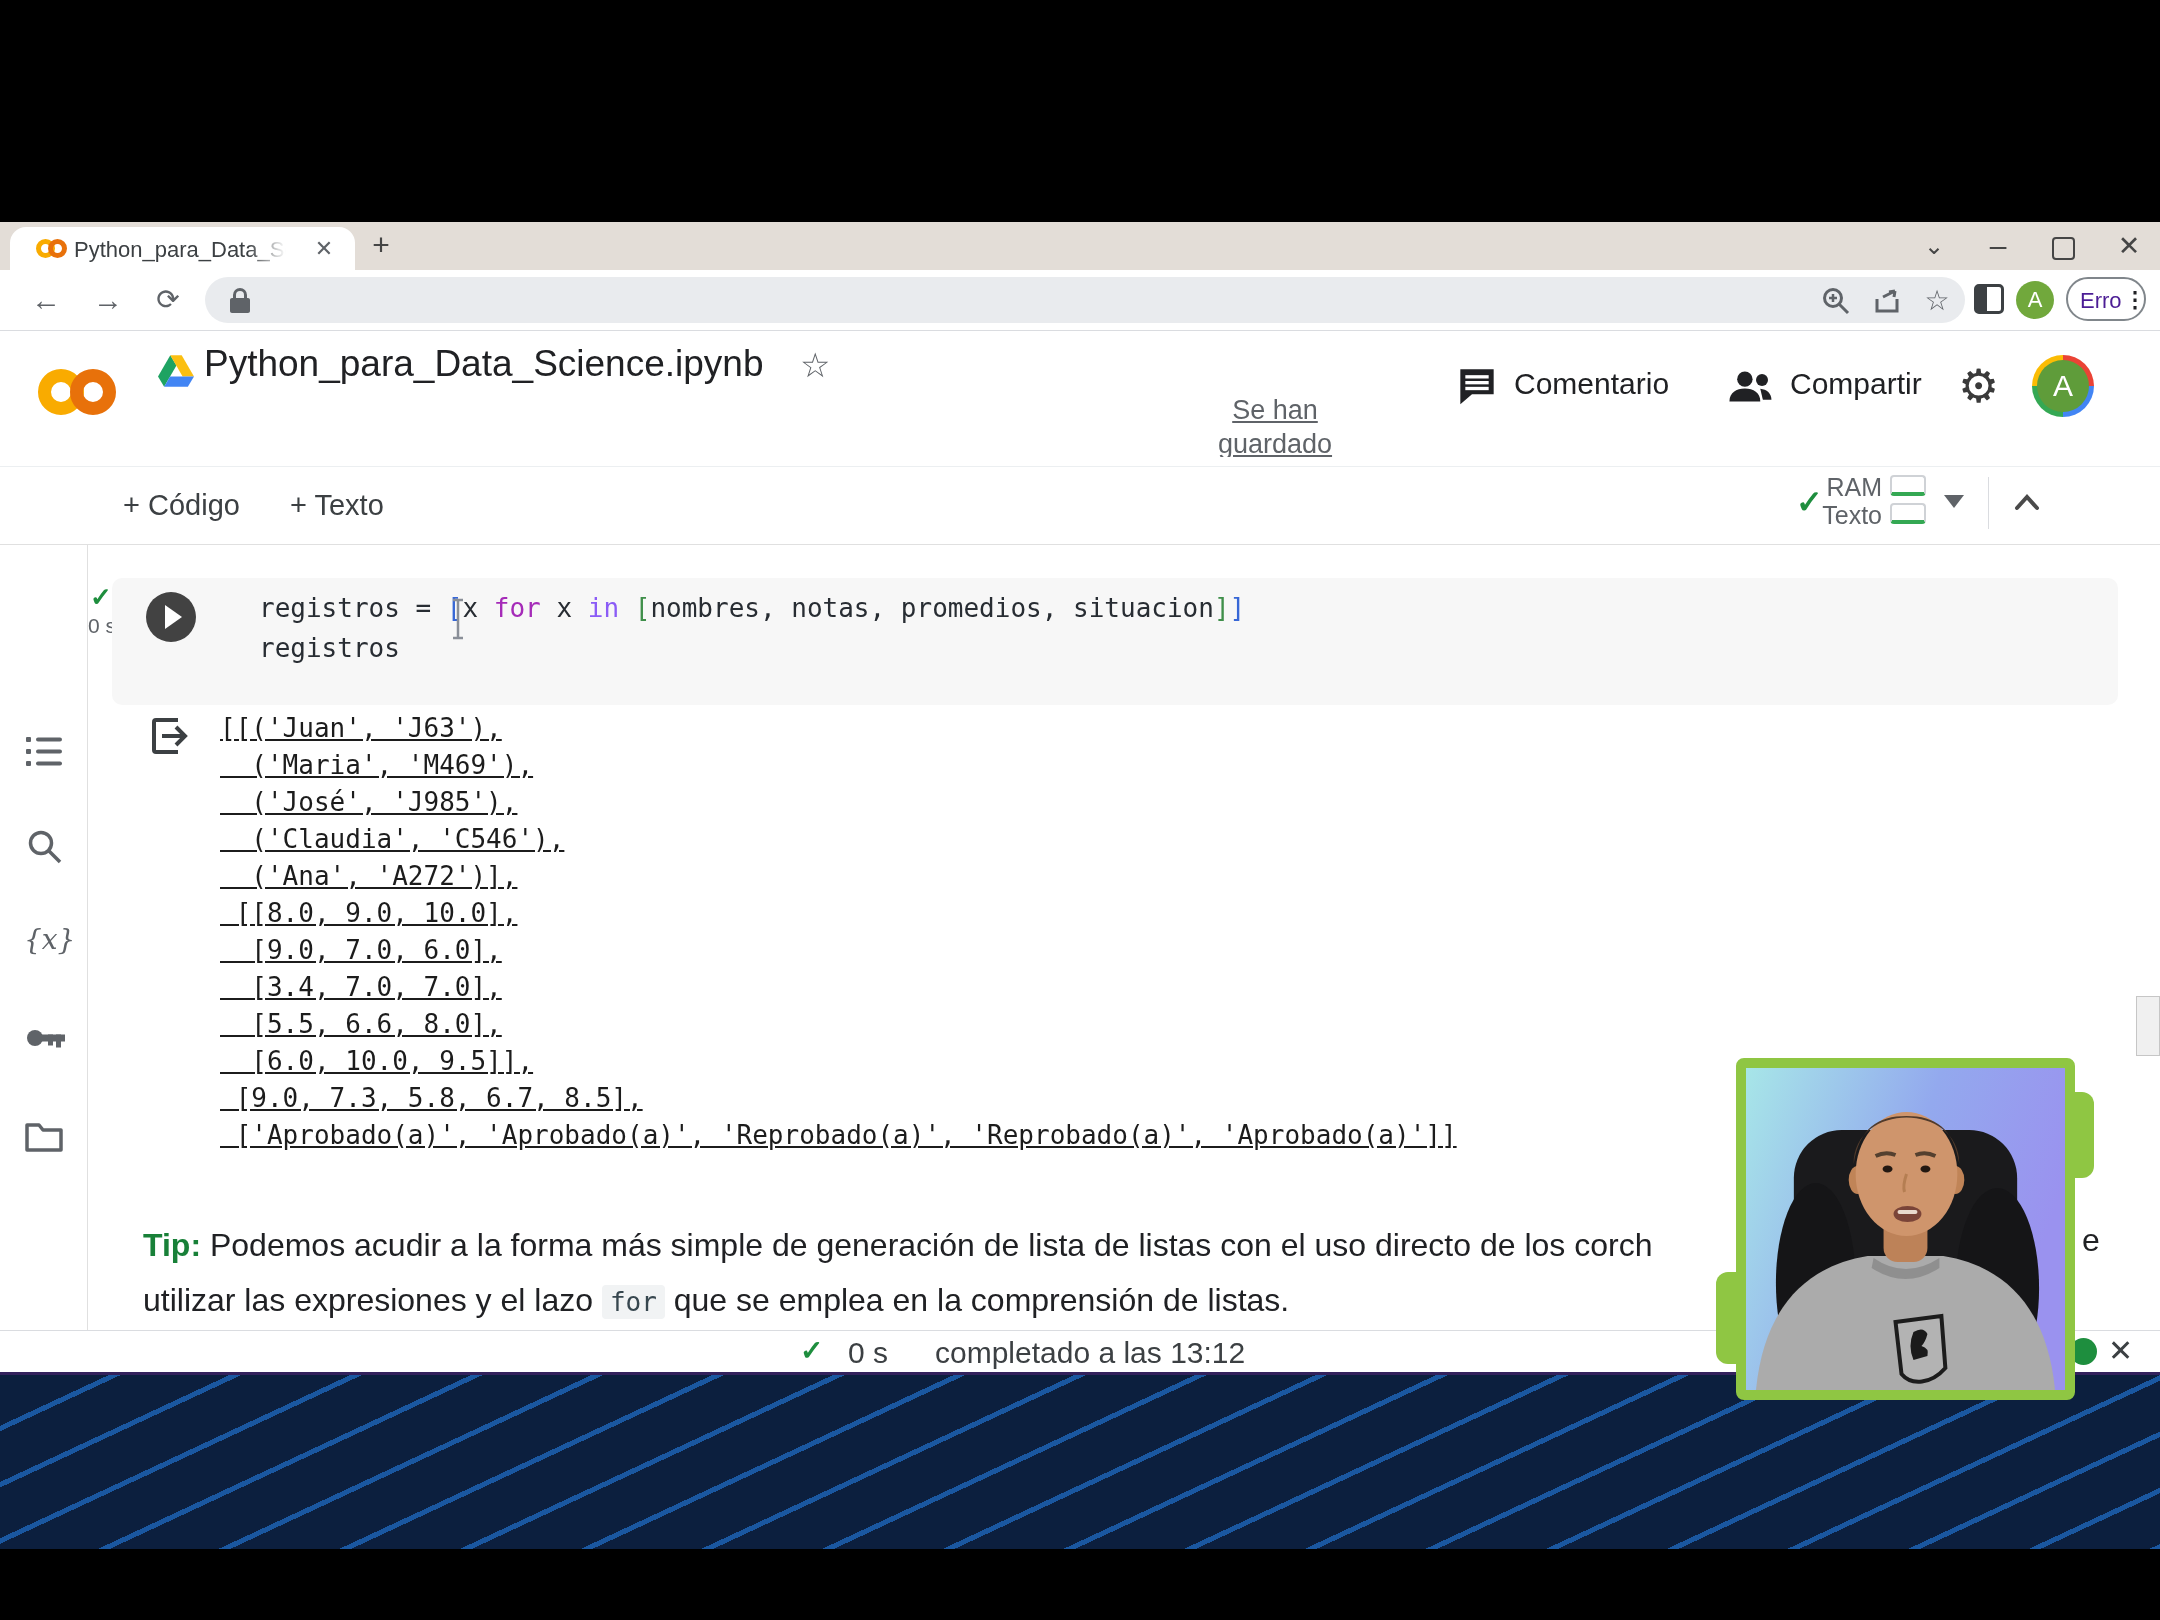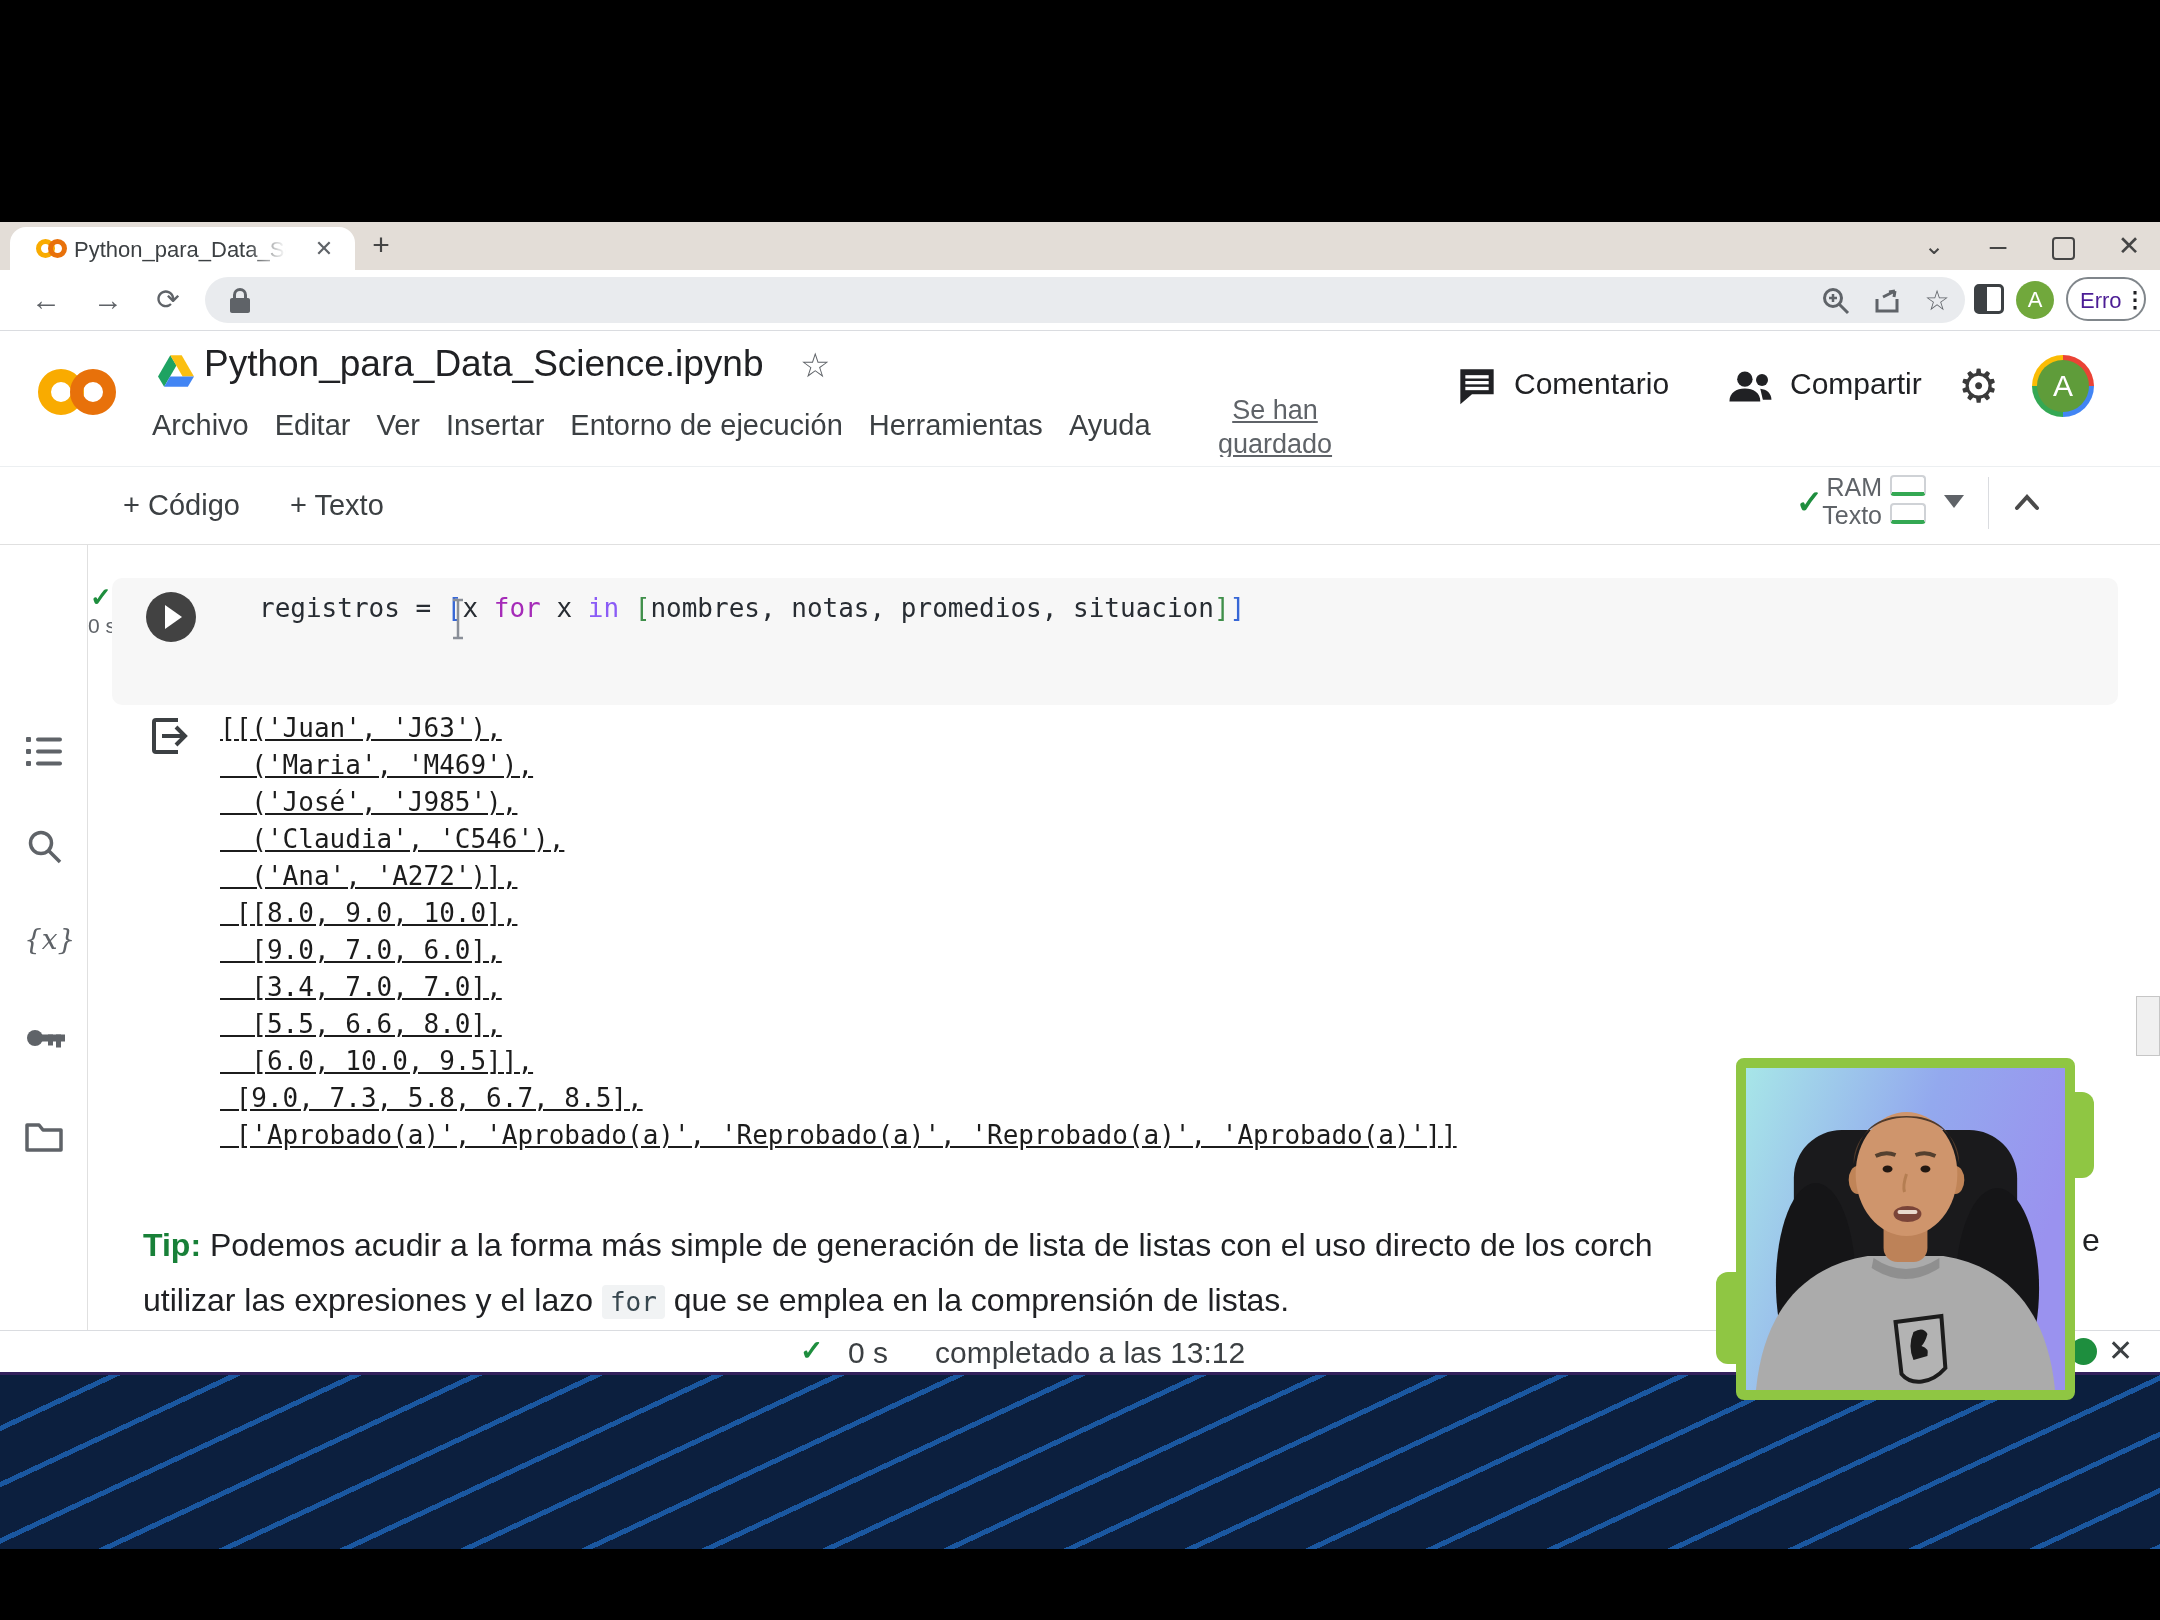--- a/index.html
+++ b/index.html
@@ -173,29 +173,20 @@
       </div>
       <div id="drive-icon" class="abs">
         <svg width="36" height="32" viewBox="0 0 24 21">
             <path fill="#1ea362" d="M8.2 0 0 14.2l4.1 6.8 8.2-14.2z"></path>
             <path fill="#fbbf12" d="M8.2 0h7.6l8.2 14.2h-7.6z"></path>
             <path fill="#4285f4" d="M4.1 21l3.9-6.8h16l-4.1 6.8z"></path>
           </svg>
       </div>
       <div id="nb-title" class="abs">Python_para_Data_Science.ipynb</div>
       <div id="nb-star" class="abs">☆</div>
-      <div id="menubar" class="abs">
-        <span>Archivo</span>
-        <span>Editar</span>
-        <span>Ver</span>
-        <span>Insertar</span>
-        <span>Entorno de ejecución</span>
-        <span>Herramientas</span>
-        <span>Ayuda</span>
-      </div>
       <div id="save-status" class="abs">
         <div>Se han</div>
         <div>guardado</div>
       </div>
       <div id="comment-btn" class="abs">
         <svg width="42" height="40" viewBox="0 0 24 24">
             <path fill="#202124" d="M2 2h20v15H9l-7 6z"></path>
             <rect x="5" y="5.5" width="14" height="2" fill="#fff"></rect>
             <rect x="5" y="9" width="14" height="2" fill="#fff"></rect>
             <rect x="5" y="12.5" width="14" height="2" fill="#fff"></rect>
@@ -284,20 +275,21 @@
           </svg>
       </div>
     </div>
 
     <span id="gutter-check" class="abs">✓</span>
     <span id="gutter-time" class="abs">0 s</span>
     <div id="code-cell" class="abs">
       <div id="play-btn" class="abs"></div>
       <div id="code-lines" class="abs">
         <div id="code-line-1"><span class="tok plain">registros = </span><span class="tok bracket-blue">[</span><span class="tok plain">x </span><span class="tok kw-purple">for</span><span class="tok plain"> x </span><span class="tok kw-blue">in</span><span class="tok plain"> </span><span class="tok bracket-green">[</span><span class="tok plain">nombres, notas, promedios, situacion</span><span class="tok bracket-green">]</span><span class="tok bracket-blue">]</span></div>
+        <div class="plain">registros</div>
       </div>
     </div>
     <div id="ibeam" class="abs">
       <svg width="16" height="42" viewBox="0 0 16 42">
           <g stroke="#8a8f98" stroke-width="2.5" fill="none">
             <path d="M3 2 h10 M8 2 v38 M3 40 h10"></path>
           </g>
         </svg>
     </div>
 

